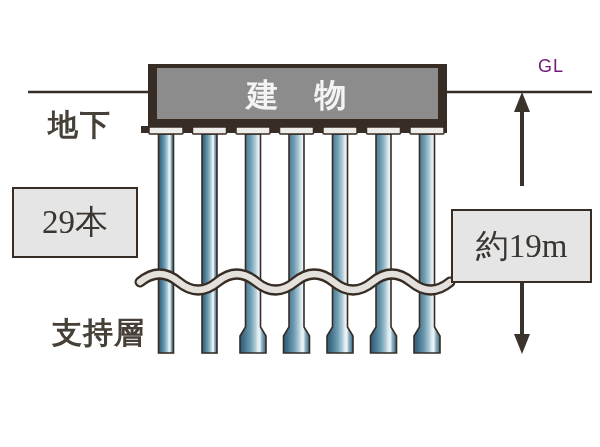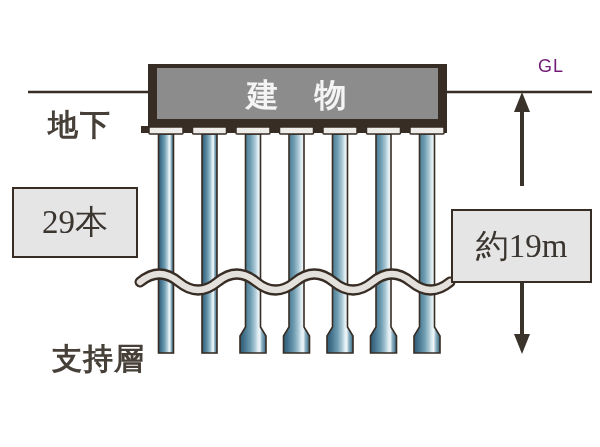--- a/index.html
+++ b/index.html
@@ -23,21 +23,21 @@
     left:538px;top:56px;
     font-size:18px;font-weight:500;
     color:#701a75;letter-spacing:1px;
   }
   .underground-label{
     left:48px;top:105px;
     font-size:30px;font-weight:600;
     color:#474039;letter-spacing:2px;
   }
   .bearing-layer-label{
-    left:52px;top:339px;
+    left:52px;top:313px;
     font-size:30px;font-weight:600;
     color:#474039;letter-spacing:1px;
   }
   .box{
     position:absolute;
     box-sizing:border-box;
     background:#e5e5e5;
     border:2.5px solid #372d24;
     display:flex;align-items:center;justify-content:center;
     font-family:"Liberation Serif","DejaVu Serif",serif;

